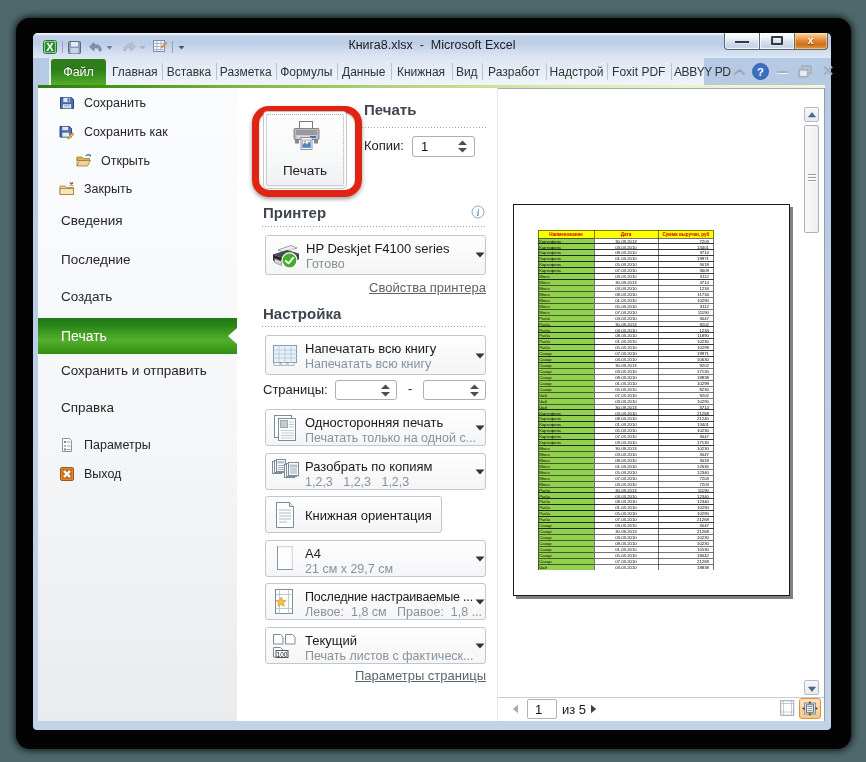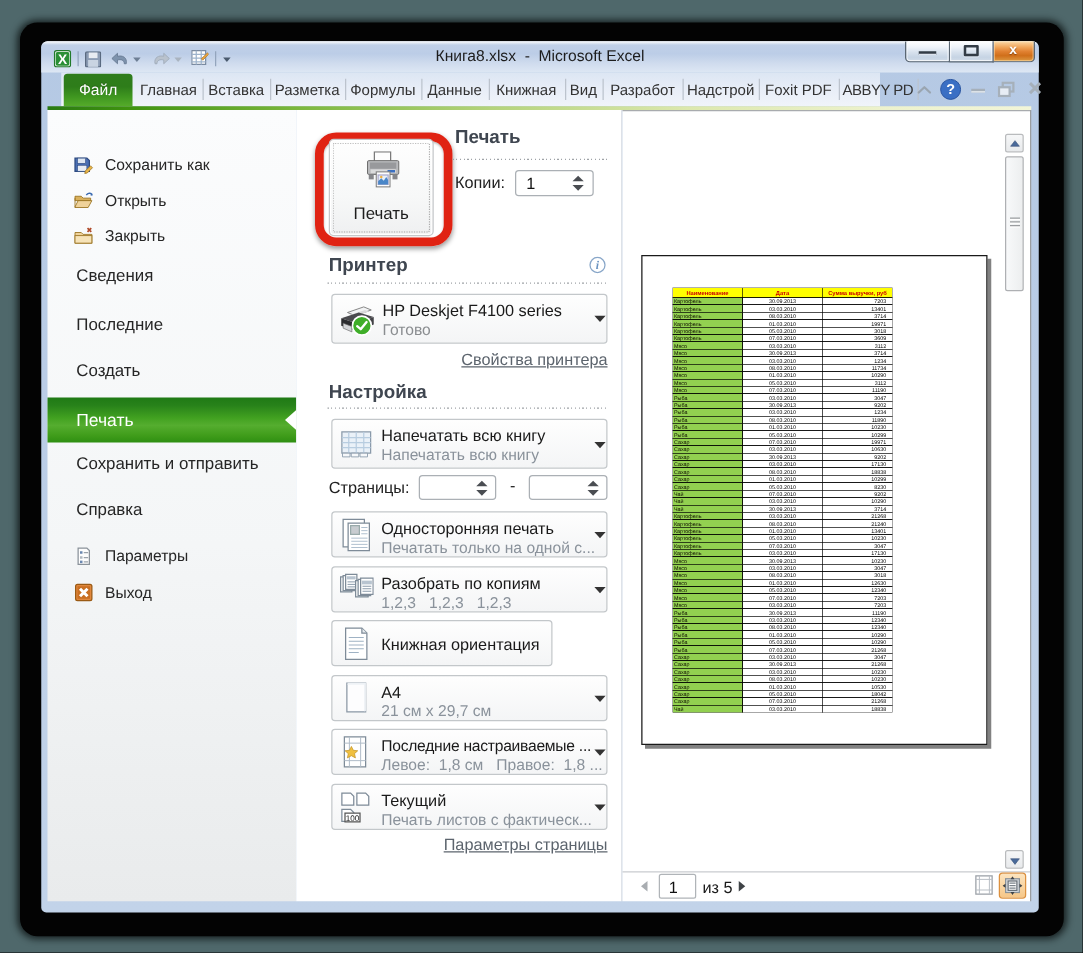--- a/index.html
+++ b/index.html
@@ -105,30 +105,40 @@
 <svg class="abs" style="left:749px;top:7px" width="14" height="13" viewBox="0 0 14 13">
  <rect x="4.2" y="1.2" width="8.5" height="7" fill="none" stroke="#a6b0ba" stroke-width="1.8"></rect>
  <rect x="1.2" y="4.8" width="8.5" height="7" fill="#e7edf5" stroke="#a6b0ba" stroke-width="1.8"></rect>
 </svg>
 <svg class="abs" style="left:773px;top:7px" width="12" height="11" viewBox="0 0 12 11">
         <path d="M2 1.5 L10 9.5 M10 1.5 L2 9.5" stroke="#a6b0ba" stroke-width="2.3"></path>
       </svg>
 </div>
 <div class="greenline"></div>
 <div class="abs" style="left:5px;top:55px;width:199px;height:633px;background:linear-gradient(180deg,#fbfcfd 0,#f4f6f7 55%,#e9ebec 100%)"></div>
+<div class="abs" style="left:5px;top:56px;width:199px;height:28px">
+ <div class="abs" style="left:21px;top:6px;width:16px;height:16px"><svg width="16" height="16" viewBox="0 0 16 16">
+          <path d="M1.5 2.5 h11 l2 2 v9 h-13 z" fill="#4a6fb5" stroke="#2d4a80"></path>
+          <rect x="4" y="2.5" width="7.5" height="5" fill="#dfe7f2" stroke="#2d4a80" stroke-width="0.5"></rect>
+          <rect x="8.5" y="3.3" width="2" height="3.4" fill="#4a6fb5"></rect>
+          <rect x="3.5" y="9" width="9" height="4.7" fill="#e8edf5" stroke="#2d4a80" stroke-width="0.5"></rect>
+          <path d="M5 10.5 h6 M5 12 h6" stroke="#8aa" stroke-width="0.7"></path>
+        </svg></div>
+ <div class="abs" style="left:46px;top:0;height:28px;line-height:28px;font-size:12.5px;color:#262626">Сохранить</div>
+    </div>
 <div class="abs" style="left:5px;top:85px;width:199px;height:28px">
  <div class="abs" style="left:21px;top:6px;width:16px;height:16px"><svg width="16" height="16" viewBox="0 0 16 16">
           <path d="M1 2.5 h9.5 l2 2 v8.5 h-11.5 z" fill="#4a6fb5" stroke="#2d4a80"></path>
           <rect x="3" y="2.5" width="6.5" height="4.2" fill="#dfe7f2" stroke="#2d4a80" stroke-width="0.5"></rect>
           <rect x="3" y="8.2" width="7.5" height="4.8" fill="#e8edf5" stroke="#2d4a80" stroke-width="0.5"></rect>
           <path d="M9.2 12.8 L13.4 8.6 L15 10.2 L10.8 14.4 L8.8 14.8 Z" fill="#e8b54a" stroke="#9a7320" stroke-width="0.6"></path>
         </svg></div>
  <div class="abs" style="left:46px;top:0;height:28px;line-height:28px;font-size:12.5px;color:#262626">Сохранить как</div>
     </div>
-<div class="abs" style="left:5px;top:113.5px;width:199px;height:28px">
+<div class="abs" style="left:22px;top:113.5px;width:199px;height:28px">
  <div class="abs" style="left:21px;top:6px;width:16px;height:16px"><svg width="16" height="16" viewBox="0 0 16 16">
           <path d="M1 4 h5 l1.5 1.5 h6 v2 h-12.5 z" fill="#d9b05c" stroke="#9a7320" stroke-width="0.7"></path>
           <path d="M1 13 L1 5.5 M1 13 h10.5 l3-5.5 h-11 l-2.5 5 z" fill="#efd29a" stroke="#9a7320" stroke-width="0.7"></path>
           <path d="M10 3 c2-2 4-1.5 4.5 0" fill="none" stroke="#3a6ab0" stroke-width="1.2"></path>
           <path d="M14.8 1.6 l0.2 2 -1.8-0.4 z" fill="#3a6ab0"></path>
         </svg></div>
  <div class="abs" style="left:46px;top:0;height:28px;line-height:28px;font-size:12.5px;color:#262626">Открыть</div>
     </div>
 <div class="abs" style="left:5px;top:141.5px;width:199px;height:28px">
  <div class="abs" style="left:21px;top:6px;width:16px;height:16px"><svg width="16" height="16" viewBox="0 0 16 16">

